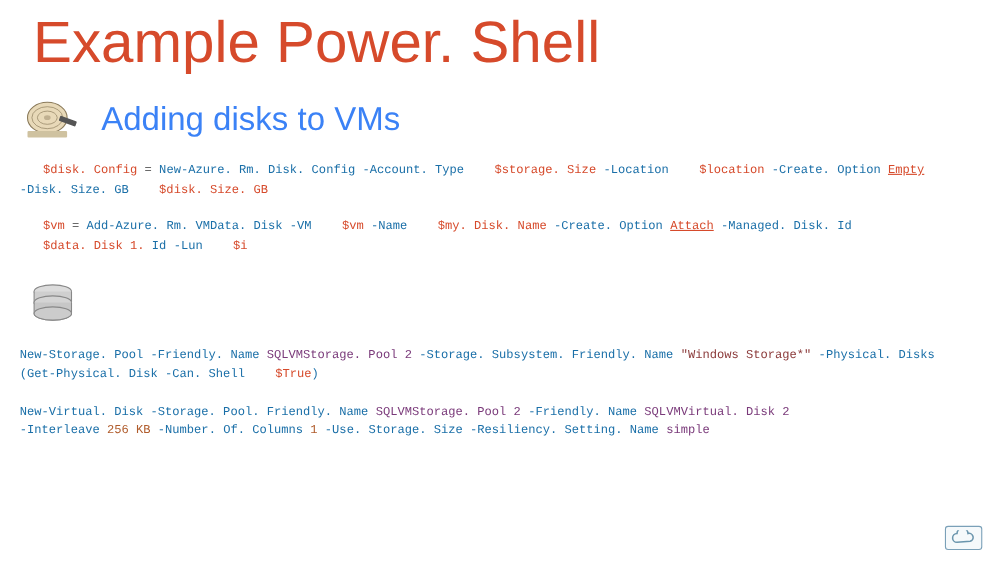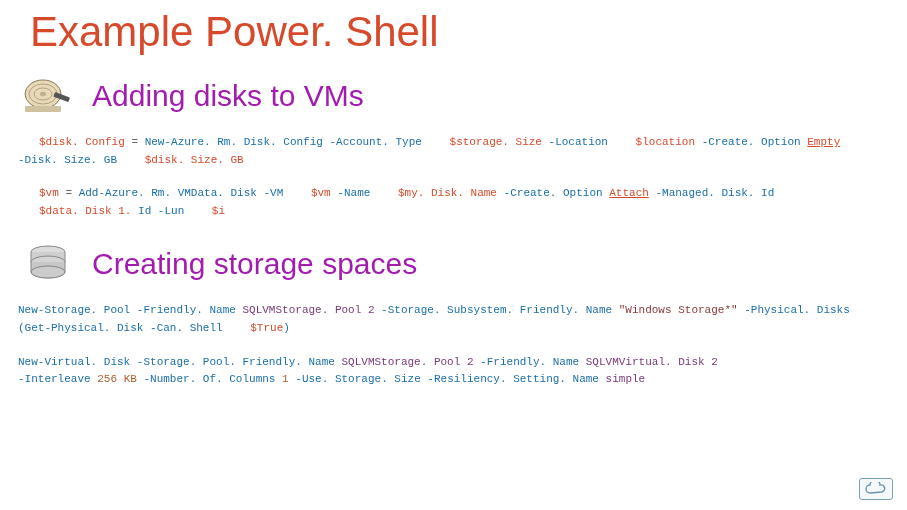--- a/index.html
+++ b/index.html
@@ -6,39 +6,39 @@
   body {
     width: 907px;
     height: 510px;
     font-family: "Segoe UI", "Segoe UI Light", -apple-system, sans-serif;
     background: #ffffff;
     position: relative;
     overflow: hidden;
   }
   .slide-title {
     color: #d64a2b;
-    font-size: 42px;
+    font-size: 53px;
     font-weight: 300;
     padding: 8px 30px 18px;
   }
   .section {
     display: flex;
     align-items: center;
     gap: 16px;
     padding: 0 20px 10px;
   }
   .section-icon {
     width: 56px;
     height: 44px;
     display: flex;
     align-items: center;
     justify-content: center;
   }
   .section-title {
-    color: #a21caf;
+    color: #3b82f6;
     font-size: 30px;
     font-weight: 300;
   }
   .codeblock {
     font-family: Consolas, "Courier New", monospace;
     font-size: 11px;
     line-height: 1.6;
     padding: 6px 18px 10px;
     white-space: normal;
     word-break: break-word;
@@ -119,21 +119,20 @@
 <div class="section" style="margin-top:12px;">
   <div class="section-icon">
     <svg width="48" height="44" viewBox="0 0 48 44">
       <ellipse cx="24" cy="10" rx="17" ry="6" fill="#dcdcdc" stroke="#888" stroke-width="1"></ellipse>
       <path d="M7 10 v10 a17 6 0 0 0 34 0 v-10" fill="#cfcfcf" stroke="#888" stroke-width="1"></path>
       <ellipse cx="24" cy="20" rx="17" ry="6" fill="#d4d4d4" stroke="#888" stroke-width="1"></ellipse>
       <path d="M7 20 v10 a17 6 0 0 0 34 0 v-10" fill="#c7c7c7" stroke="#888" stroke-width="1"></path>
       <ellipse cx="24" cy="30" rx="17" ry="6" fill="#cccccc" stroke="#888" stroke-width="1"></ellipse>
     </svg>
   </div>
-  <h2 class="section-title">Creating storage spaces</h2>
 </div>
 
 <div class="codeblock">
   <span class="c-cmd">New-Storage. Pool</span>
   <span class="c-arg">-Friendly. Name</span>
   <span class="c-val">SQLVMStorage. Pool 2</span>
   <span class="c-arg">-Storage. Subsystem. Friendly. Name</span>
   <span class="c-str">"Windows Storage*"</span>
   <span class="c-arg">-Physical. Disks</span>
   <span class="c-cmd">(Get-Physical. Disk</span>

